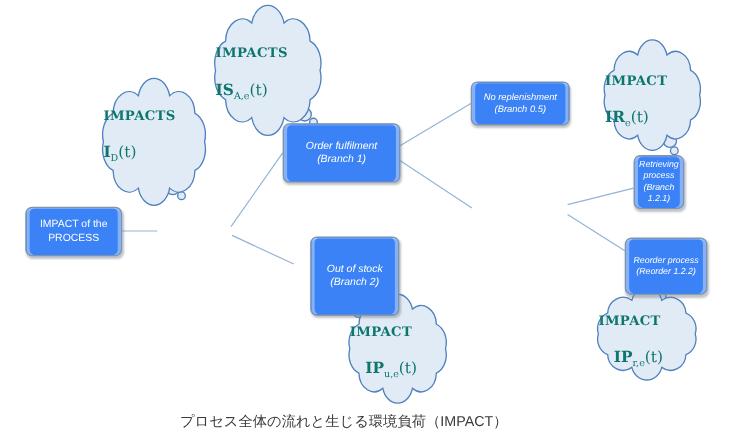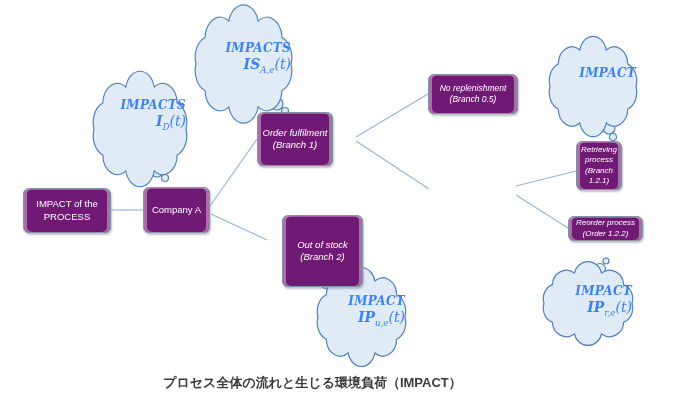--- a/index.html
+++ b/index.html
@@ -4,48 +4,48 @@
 <style>
   html,body{margin:0;padding:0;background:#ffffff;}
   .stage{
     position:relative;width:680px;height:404px;background:#ffffff;overflow:hidden;
     font-family:"Liberation Sans",sans-serif;
   }
   .stage svg{position:absolute;left:0;top:0;}
   
   .node{
     position:absolute;box-sizing:border-box;
-    background:#701a75;
+    background:#3b82f6;
     border:1.5px solid #8494a4;
     border-radius:6px;
     color:#ffffff;
     display:flex;flex-direction:column;align-items:center;justify-content:center;
     text-align:center;line-height:1.3;
     box-shadow:
       inset 3px 0 0 rgba(255,255,255,.38),
       inset -3px 0 0 rgba(255,255,255,.38),
       inset 0 1px 0 rgba(255,255,255,.30),
       1px 2px 2px rgba(110,120,135,.45);
   }
   .node span{display:block;}
   .node.it{font-style:italic;}
   
   .cloud-text{
-    position:absolute;text-align:right;color:#3b82f6;
-    font-family:"DejaVu Serif",serif;font-style:italic;line-height:1.15;
+    position:absolute;text-align:left;color:#0f766e;
+    font-family:"DejaVu Serif",serif;line-height:1.15;
   }
   .ctitle{font-weight:bold;font-size:12px;letter-spacing:.3px;}
-  .cformula{font-size:14px;margin-top:0;}
+  .cformula{font-size:14px;margin-top:18px;}
   .cformula .base{font-weight:bold;}
   .cformula sub{font-size:0.62em;}
   .cformula.shift{padding-left:14px;}
   
   .caption{
     position:absolute;left:0;top:374px;width:625px;text-align:center;
-    font-size:13px;font-weight:700;color:#3a3a3a;
+    font-size:13px;font-weight:400;color:#3a3a3a;
   }
 </style>
 </head>
 <body>
 
 <div class="stage">
 
   <svg width="680" height="404" viewBox="0 0 680 404">
     <defs>
       <path id="cloud-base" d="M94,40 A14,14 0 0 1 85.6,57.6 A14,14 0 0 1 63.6,68.5 A14,14 0 0 1 36.4,68.5 A14,14 0 0 1 14.4,57.6 A14,14 0 0 1 6,40 A14,14 0 0 1 14.4,22.4 A14,14 0 0 1 36.4,11.5 A14,14 0 0 1 63.6,11.5 A14,14 0 0 1 85.6,22.4 A14,14 0 0 1 94,40 Z" fill="#e1ebf6" stroke="#4f81bd" stroke-width="1.2" vector-effect="non-scaling-stroke"></path>
@@ -79,62 +79,60 @@
     <use href="#cloud-base" transform="translate(544.14,35.27) scale(0.9773,1.2807)"></use>
     <use href="#cloud-base" transform="translate(312.07,266.47) scale(0.9886,1.2632)"></use>
     <use href="#cloud-base" transform="translate(538,260.69) scale(1.0,1.0702)"></use>
   </svg>
 
   <div class="node" style="left:23px;top:188px;width:88px;height:45px;font-size:9.5px">
     <span>IMPACT of the</span>
     <span>PROCESS</span>
   </div>
 
-  <div class="node" style="left:143px;top:187px;width:67px;height:46px;font-size:9.5px">
-    <span>Company A</span>
-  </div>
 
-  <div class="node it" style="left:257px;top:112px;width:76px;height:54px;font-size:9.5px">
+  <div class="node it" style="left:257px;top:112px;width:107px;height:54px;font-size:9.5px">
     <span>Order fulfilment</span>
     <span>(Branch 1)</span>
   </div>
 
   <div class="node it" style="left:282px;top:215px;width:81px;height:72px;font-size:9.5px">
     <span>Out of stock</span>
     <span>(Branch 2)</span>
   </div>
 
   <div class="node it" style="left:428px;top:74px;width:90px;height:40px;font-size:8.5px">
     <span>No replenishment</span>
     <span>(Branch 0.5)</span>
   </div>
 
 
   <div class="node it" style="left:576px;top:141px;width:46px;height:49px;font-size:8px">
     <span>Retrieving process</span>
     <span>(Branch 1.2.1)</span>
   </div>
 
-  <div class="node it" style="left:568px;top:216px;width:75px;height:25px;font-size:8px">
+  <div class="node it" style="left:568px;top:216px;width:75px;height:52px;font-size:8px">
     <span>Reorder process</span>
-    <span>(Order 1.2.2)</span>
+    <span>(Reorder 1.2.2)</span>
   </div>
 
   <div class="cloud-text" style="left:94px;top:99px;width:92px">
     <div class="ctitle">IMPACTS</div>
     <div class="cformula"><span class="base">I</span><sub>D</sub><span>(t)</span></div>
   </div>
 
   <div class="cloud-text" style="left:196px;top:42px;width:95px">
     <div class="ctitle">IMPACTS</div>
     <div class="cformula"><span class="base">IS</span><sub>A,e</sub><span>(t)</span></div>
   </div>
 
   <div class="cloud-text" style="left:550px;top:67px;width:86px">
     <div class="ctitle">IMPACT</div>
+    <div class="cformula"><span class="base">IR</span><sub>e</sub><span>(t)</span></div>
   </div>
 
   <div class="cloud-text" style="left:318px;top:295px;width:87px">
     <div class="ctitle">IMPACT</div>
     <div class="cformula shift"><span class="base">IP</span><sub>u,e</sub><span>(t)</span></div>
   </div>
 
   <div class="cloud-text" style="left:544px;top:285px;width:88px">
     <div class="ctitle">IMPACT</div>
     <div class="cformula shift"><span class="base">IP</span><sub>r,e</sub><span>(t)</span></div>

